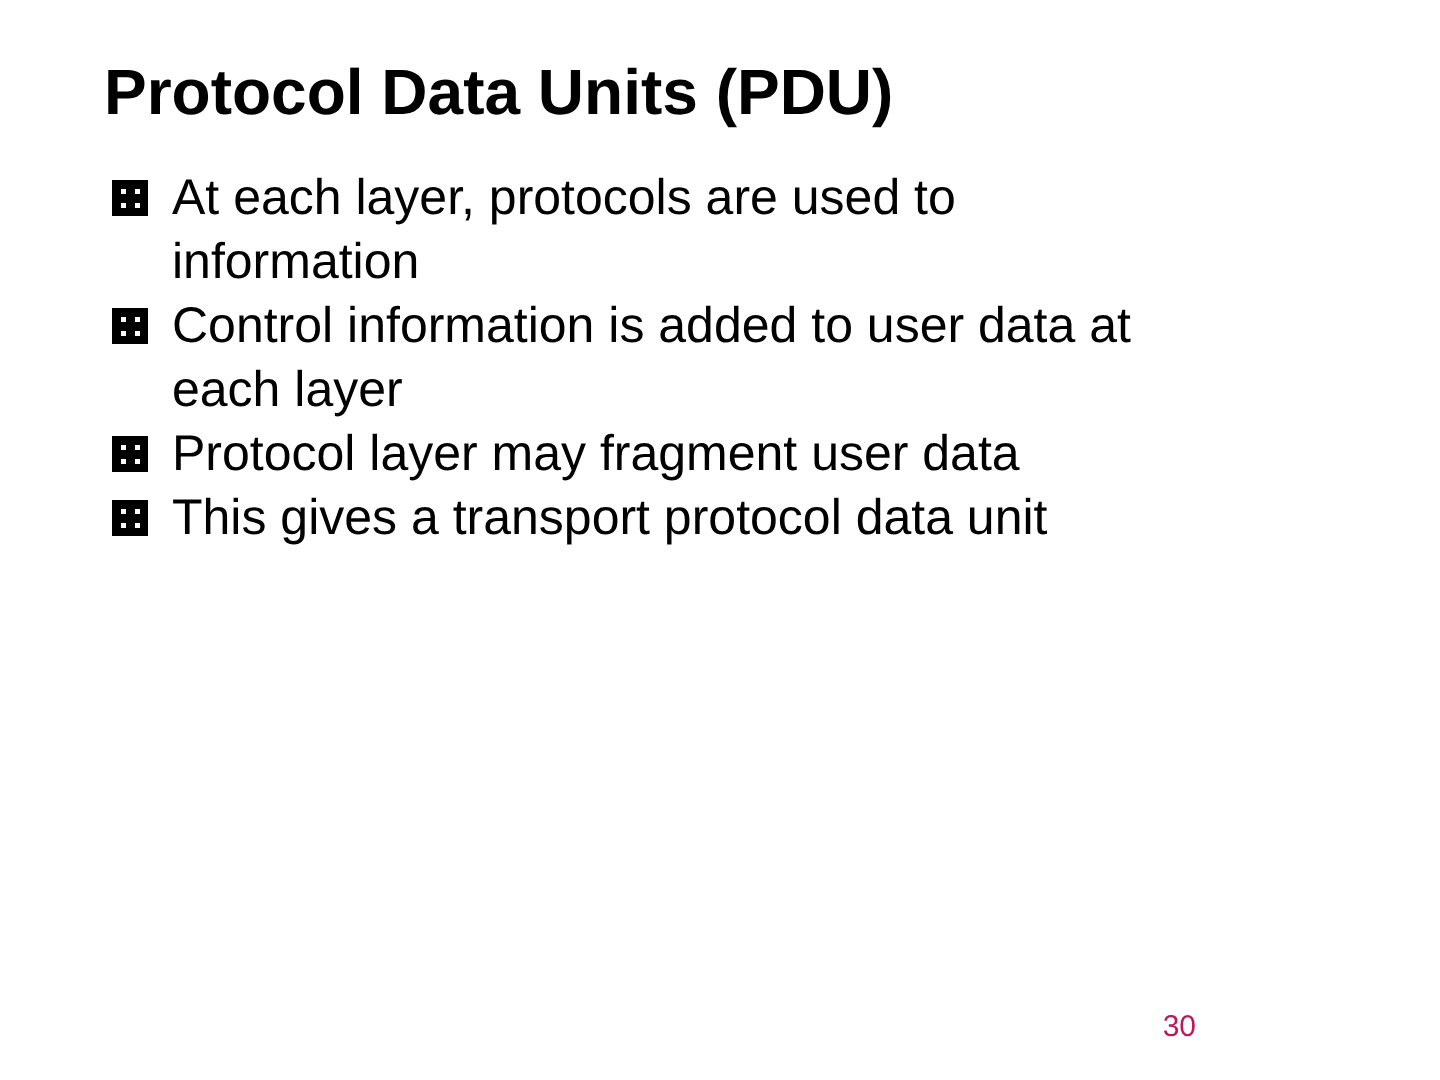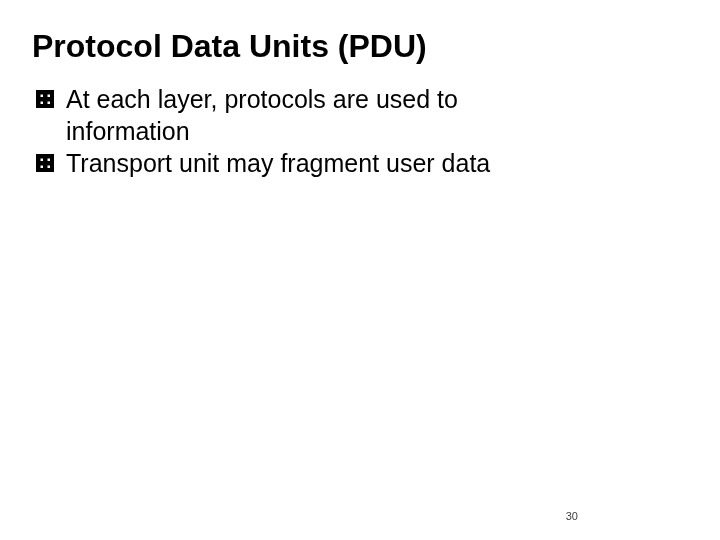--- a/index.html
+++ b/index.html
@@ -11,20 +11,21 @@
     font-family: Verdana, Geneva, sans-serif;
     color: #000000;
     overflow: hidden;
   }
   .slide {
     position: relative;
     width: 600px;
     height: 540px;
     box-sizing: border-box;
     padding: 28px 32px 0 32px;
+    margin-left: 20px;
   }
   .title {
     font-family: "Arial Black", Arial, sans-serif;
     font-weight: 900;
     font-size: 32px;
     letter-spacing: 0px;
     margin: 0 0 18px 0;
     line-height: 1.15;
   }
   ul.level1 {
@@ -76,30 +77,32 @@
     border: 2px solid #000;
     box-sizing: border-box;
     background:
       linear-gradient(#000,#000) center / 100% 2px no-repeat,
       linear-gradient(#000,#000) center / 2px 100% no-repeat;
   }
   .pagenum {
     position: absolute;
     right: 22px;
     bottom: 18px;
-    font-size: 11px;
-    color: #404040;
+    font-size: 15px;
+    color: #be185d;
     font-family: Arial, sans-serif;
   }
 </style>
 </head>
 <body>
 
 <div class="slide">
   <h1 class="title">Protocol Data Units (PDU)</h1>
 
   <ul class="level1">
     <li>At each layer, protocols are used to information</li>
-    <li>Transport unit may fragment user data</li>
+    <li>Control information is added to user data at each layer</li>
+    <li>Protocol layer may fragment user data</li>
+    <li>This gives a transport protocol data unit</li>
   </ul>
 
   <div class="pagenum">30</div>
 </div>
 
 </body></html>

